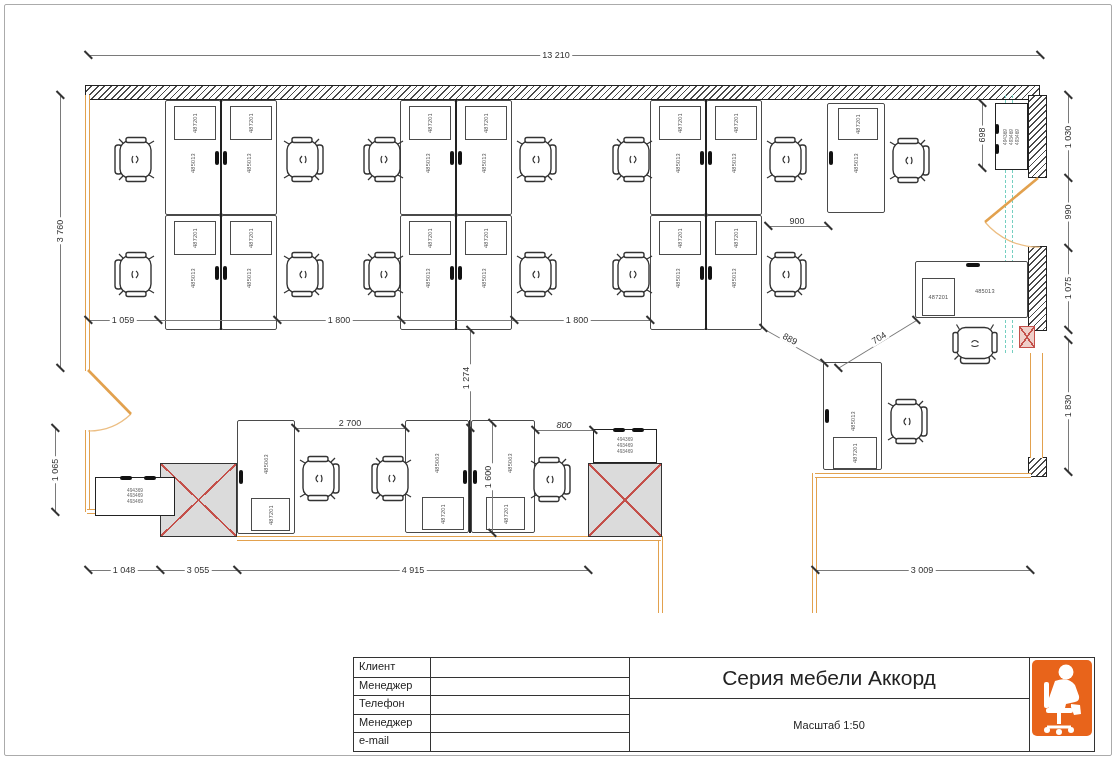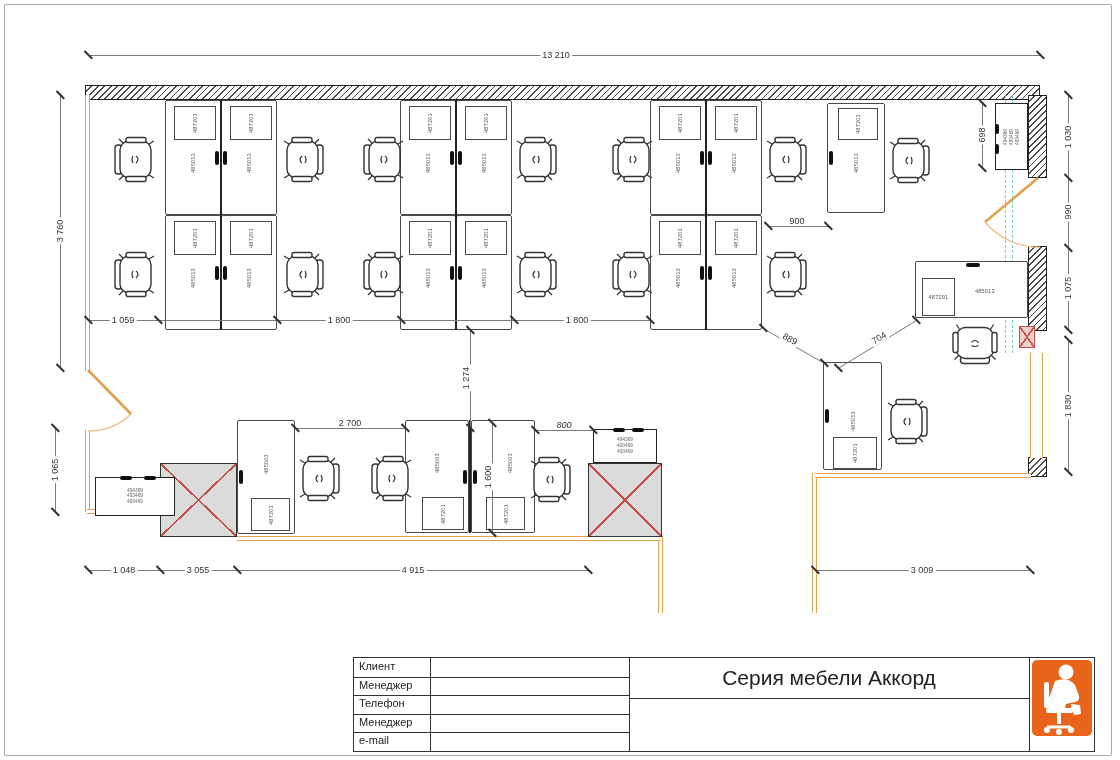--- a/index.html
+++ b/index.html
@@ -609,20 +609,21 @@
         <div class="tb-row" style="top: 55.8px;">
           <div class="tb-label">Менеджер</div>
                  <div class="tb-value"></div>
         </div>
         <div class="tb-row" style="top: 74.4px;">
           <div class="tb-label">e-mail</div>
                  <div class="tb-value"></div>
         </div>
       </div>
     <div id="tb-title">Серия мебели Аккорд</div>
+    <div id="tb-scale">Масштаб 1:50</div>
     <div id="tb-logo">
       <svg width="60" height="76" viewBox="0 0 60 76">
         <rect width="60" height="76" rx="5" fill="#E8641B"></rect>
         <circle cx="34" cy="12" r="7.5" fill="#fff"></circle>
         <path d="M23 21 q13 -5 20 4 l4 11 q1 5 -4 6 l-9 2 -2 8 -13 0 q-5 -6 -2 -14 z" fill="#fff"></path>
         <path d="M39 44 l9 1 1 9 -7 1 -3 -8 z" fill="#fff"></path>
         <rect x="12" y="22" width="5" height="26" rx="2" fill="#fff"></rect>
         <rect x="14" y="48" width="27" height="5" rx="2" fill="#fff"></rect>
         <rect x="25" y="53" width="4" height="11" fill="#fff"></rect>
         <path d="M15 67 l24 0" stroke="#fff" stroke-width="3"></path>

